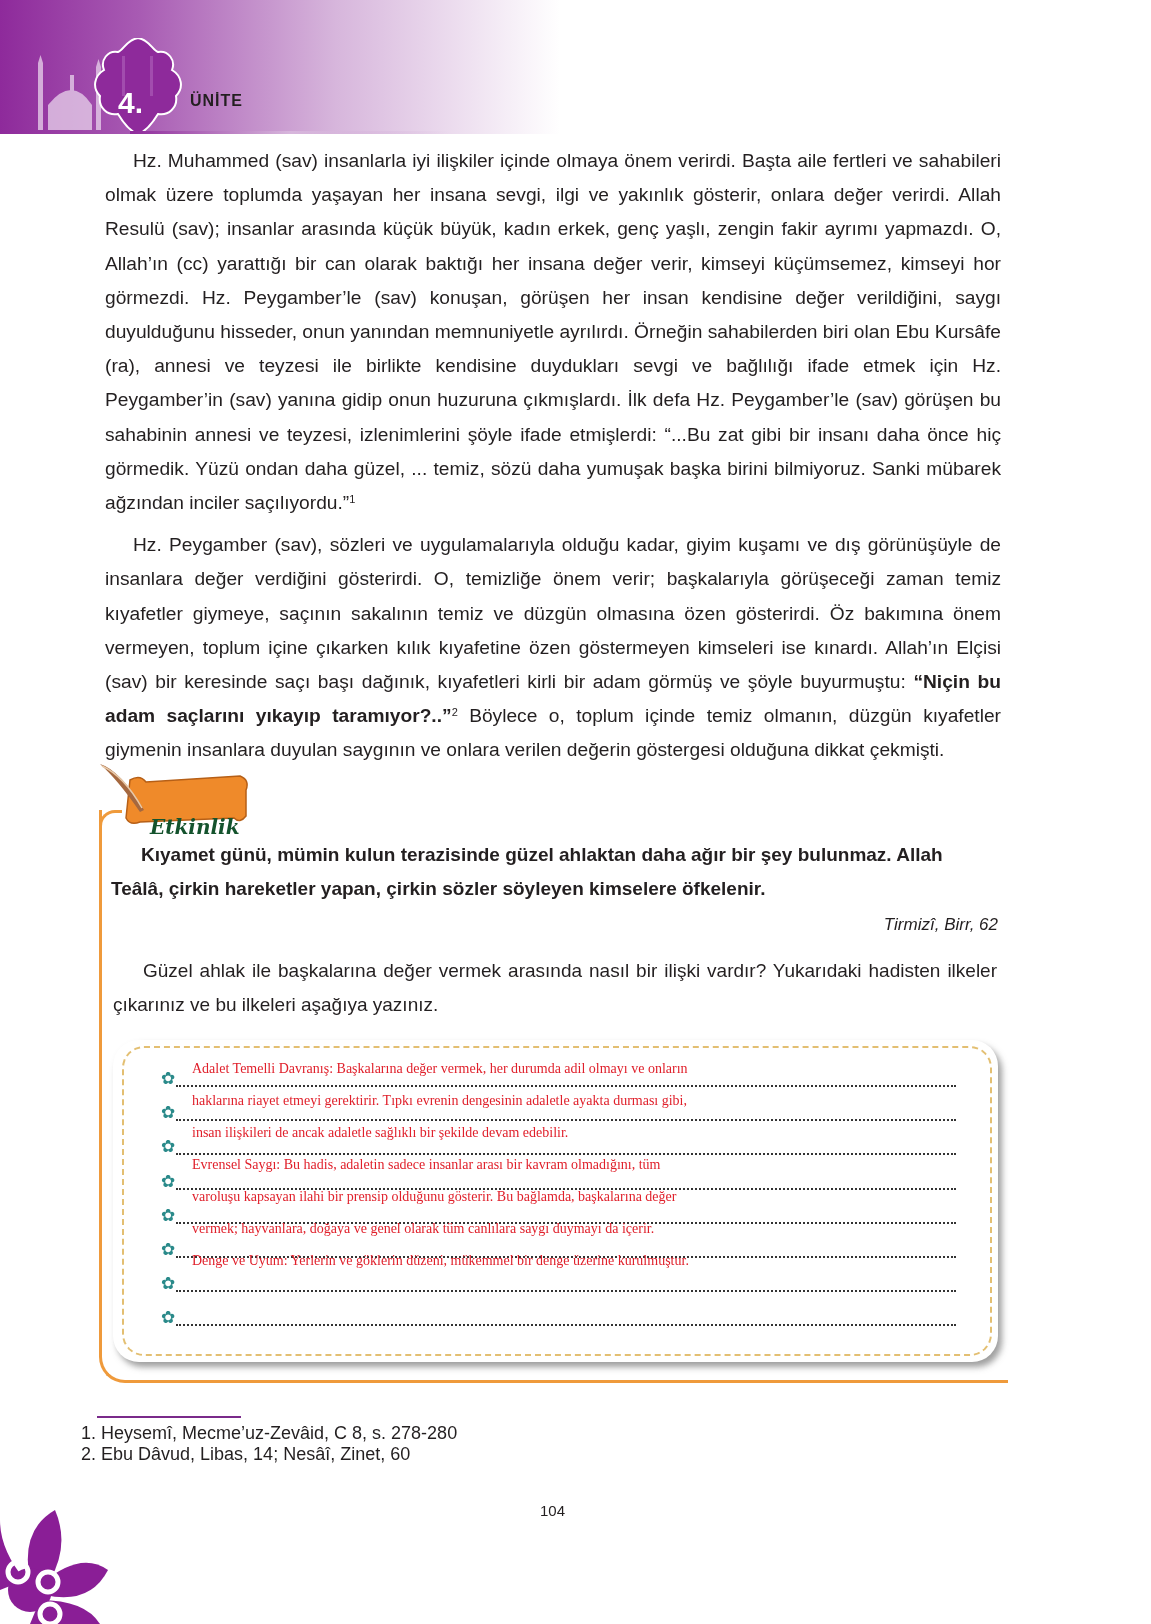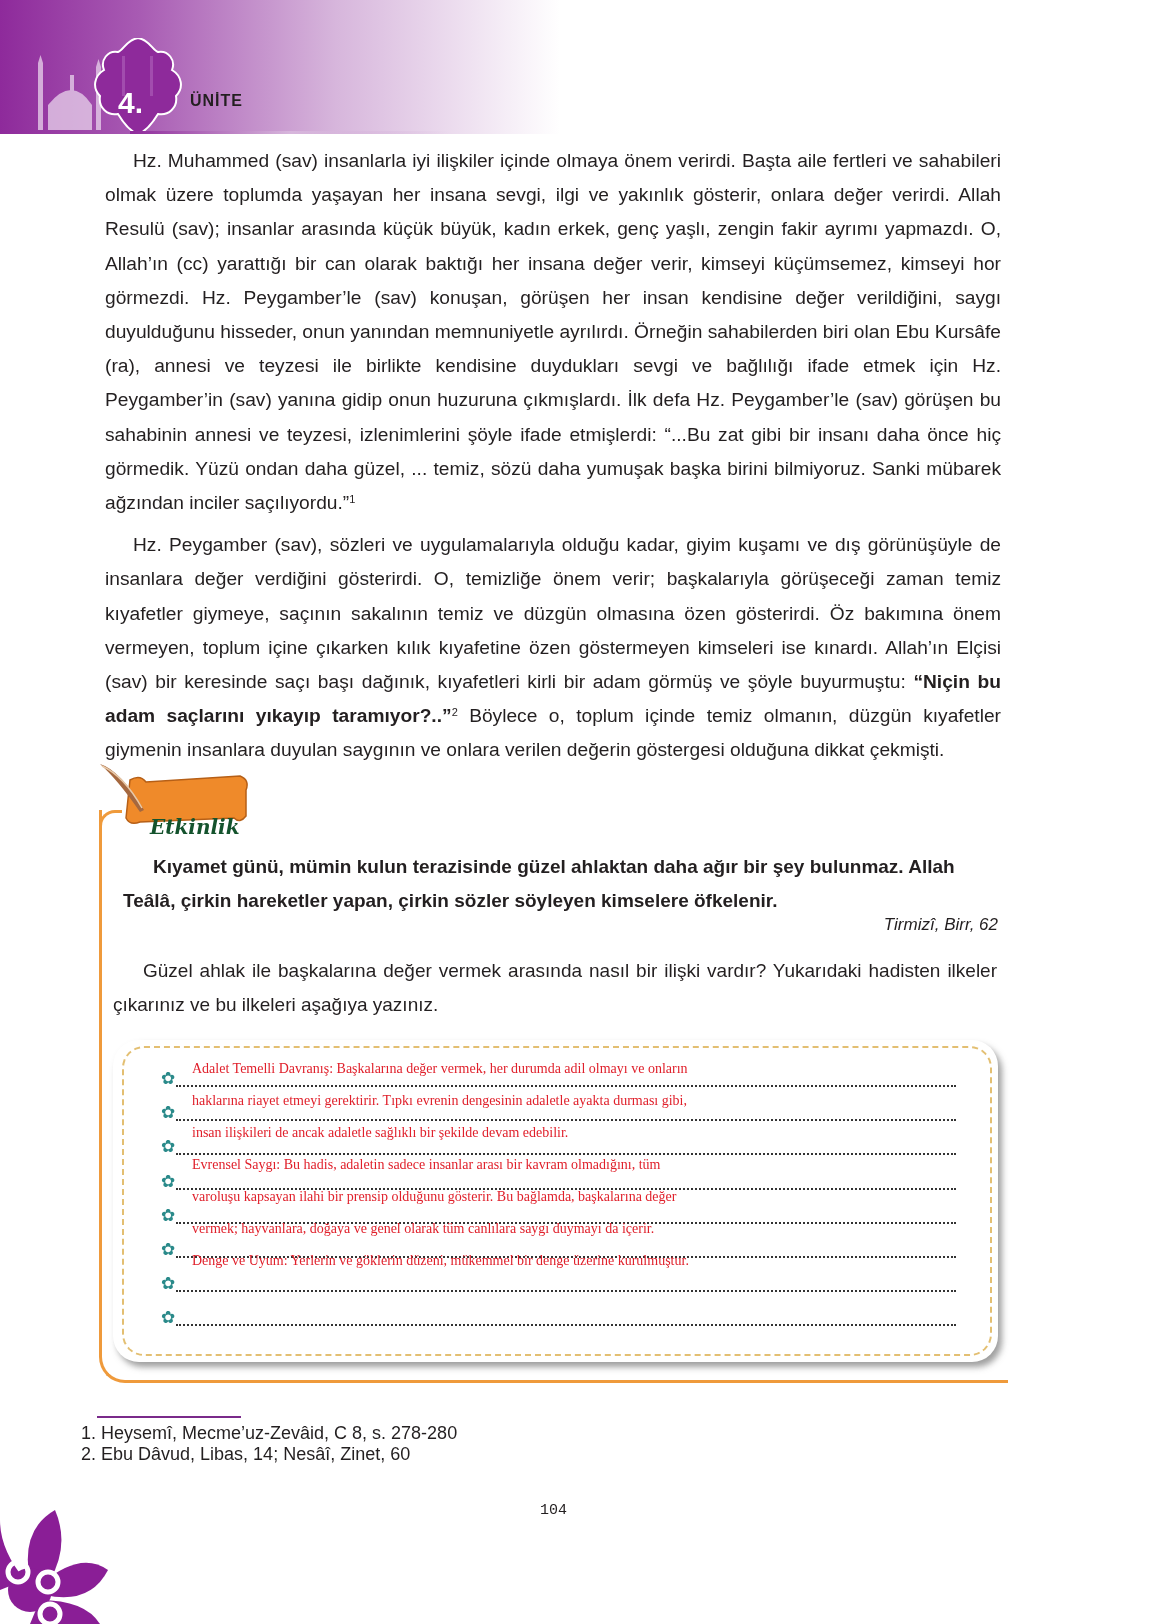--- a/index.html
+++ b/index.html
@@ -25,40 +25,40 @@
   .activity-frame { position:absolute; left:99px; top:810px; width:906px; height:570px;
     border-left:3px solid #ef9a3b; border-bottom:3px solid #ef9a3b; border-bottom-left-radius:26px; }
   .activity-frame:before { content:""; position:absolute; left:-3px; top:0; width:20px; height:20px;
     border-top:3px solid #ef9a3b; border-left:3px solid #ef9a3b; border-top-left-radius:16px; border-right:none; }
   .activity-banner { position:absolute; left:100px; top:760px; }
   .activity-title { position:absolute; left:150px; top:793px; font-family:"DejaVu Serif", serif; font-style:italic;
     font-weight:bold; font-size:20px; color:#14532d;margin-top:22px; }
 
   .hadith { position:absolute; left:111px; top:838px; width:888px; font-size:19px; font-weight:bold;
     line-height:34px; }
-  .hadith p { margin:12px; text-indent:30px; }
+  .hadith p { margin:0; text-indent:30px; }
   .hadith-source { position:absolute; left:600px; top:915px; width:398px; text-align:right; font-size:17px;
     font-style:italic; }
   .question { position:absolute; left:111px; top:952px; width:888px; font-size:19px; line-height:34px;
     text-align:justify; }
   .question p { margin:2px; text-indent:30px; }
 
   .answer-card { position:absolute; left:113px; top:1040px; width:885px; height:322px; background:#ffffff;
     border-radius:26px; box-shadow:4px 5px 6px rgba(80,80,80,0.55); }
   .answer-dash { position:absolute; left:122px; top:1046px; width:866px; height:306px;
     border:2px dashed #e3bf72; border-radius:22px; }
   .bullet { position:absolute; left:161px; width:16px; height:16px; color:#2a8a8a; font-size:17px; line-height:16px; }
   .dotline { position:absolute; left:176px; width:780px; height:0; border-bottom:2px dotted #333; }
   .answer-text { position:absolute; left:192px; top:1053px; width:960px; font-family:Liberation Serif, serif;
     font-size:14px; line-height:32px; color:#e0202b; white-space:nowrap; }
   .answer-text div { height:32px; }
 
   .fn-rule { position:absolute; left:97px; top:1416px; width:144px; height:2px; background:#7a2a8a; }
   .footnotes { position:absolute; left:81px; top:1423px; font-size:18px; line-height:21px; }
-  .page-number { position:absolute; left:540px; top:1502px; font-size:15px;font-family:Liberation Mono, monospace; }
+  .page-number { position:absolute; left:540px; top:1502px; font-size:15px; }
   .corner-flower { position:absolute; left:0; top:1510px; }
 </style>
 </head>
 <body>
 
 <div class="header-band"></div>
 <svg class="mosque" width="90" height="75" viewBox="0 0 90 75">
   <g fill="#e9d4ec" opacity="0.75">
     <rect x="8" y="8" width="5" height="67"></rect>
       <polygon points="10.5,0 13,8 8,8"></polygon>

